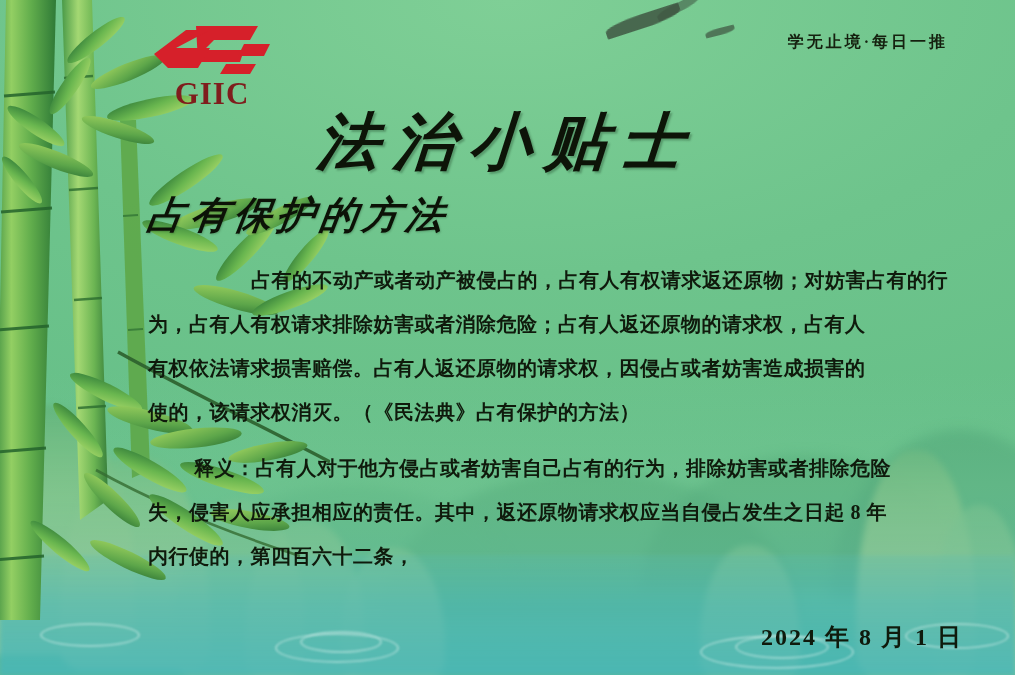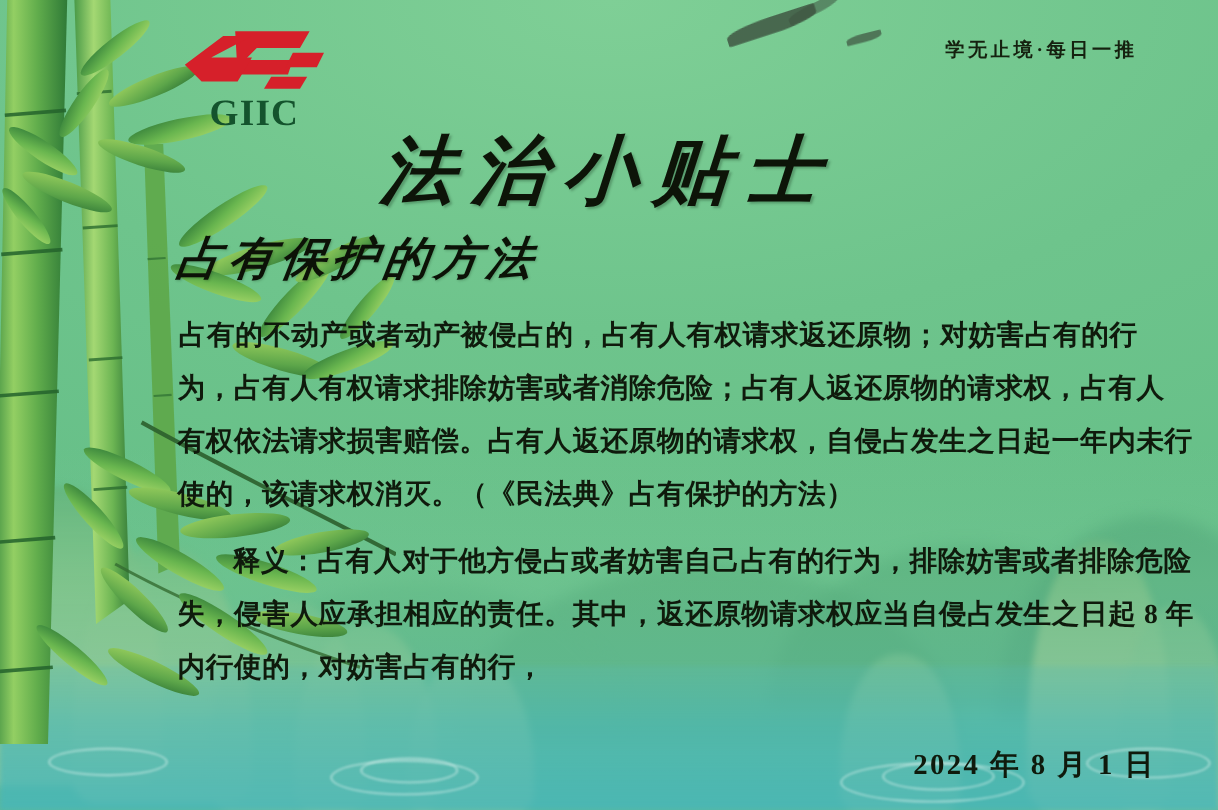--- a/index.html
+++ b/index.html
@@ -105,21 +105,21 @@
 
   
   .logo-block { position: absolute; left: 152px; top: 24px; width: 120px; }
   .logo-mark { display:block; }
   .logo-text {
     margin-top: 2px;
     font-family: "Liberation Serif", "DejaVu Serif", serif;
     font-weight: bold;
     font-size: 31px;
     letter-spacing: 1px;
-    color: #14532d;
+    color: #7f1d1d;
     text-align: center;
     line-height: 1;
   }
 
   
   .slogan {
     position: absolute;
     right: 67px; top: 32px;
     font-size: 16px;
     font-weight: bold;
@@ -158,21 +158,21 @@
     transform: skewX(-8deg);
   }
 
   
   .body-copy {
     position: absolute;
     left: 148px;
     top: 258px;
     width: 800px;
     font-family: "Liberation Serif", "DejaVu Serif", serif;
-    font-size: 23px;
+    font-size: 20px;
     font-weight: bold;
     color: #0f1a0c;
     line-height: 44px;
     letter-spacing: 0.5px;
   }
   .para { margin: 0 0 4px 0; }
   .para.second { margin-top: 12px; }
   .line { white-space: nowrap; display: block; }
   .line.justify {
     display: flex;
@@ -353,30 +353,30 @@
     <div class="sub-title">占有保护的方法</div>
 
     <div class="body-copy">
 
       <p class="para first">
         <span class="line justify">
           <span class="indent"></span>
             <span>占有的不动产或者动产被侵占的，占有人有权请求返还原物；对妨害占有的行</span>
         </span>
         <span class="line">为，占有人有权请求排除妨害或者消除危险；占有人返还原物的请求权，占有人</span>
-        <span class="line">有权依法请求损害赔偿。占有人返还原物的请求权，自侵占发生之日起一年内未行</span>
+        <span class="line">有权依法请求损害赔偿。占有人返还原物的请求权，因侵占或者妨害造成损害的</span>
         <span class="line">使的，该请求权消灭。（《民法典》占有保护的方法）</span>
       </p>
 
       <p class="para second">
         <span class="line">
           <span class="indent"></span><span>释义：占有人对于他方侵占或者妨害自己占有的行为，排除妨害或者排除危险</span>
         </span>
         <span class="line">失，侵害人应承担相应的责任。其中，返还原物请求权应当自侵占发生之日起 8 年</span>
-        <span class="line">内行使的，对妨害占有的行，</span>
+        <span class="line">内行使的，第四百六十二条，</span>
       </p>
 
     </div>
 
     <div class="date-stamp">2024 年 8 月 1 日</div>
 
   </div>
 </div>
 
 </body></html>

